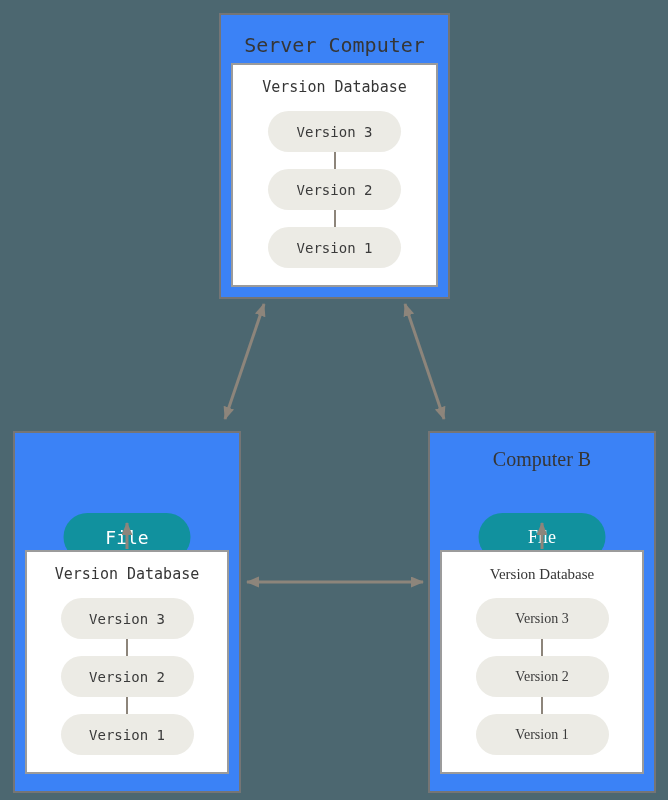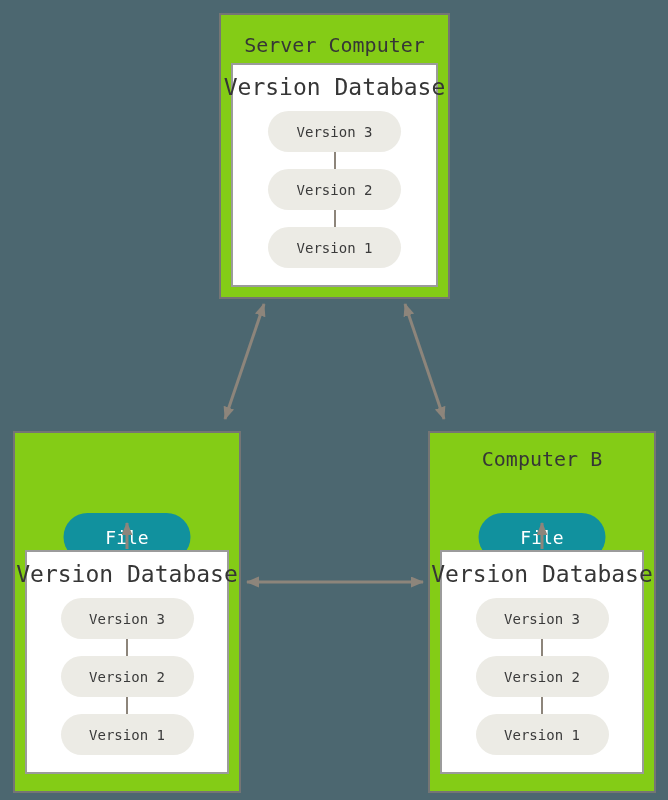--- a/index.html
+++ b/index.html
@@ -14,21 +14,21 @@
     font-family: "DejaVu Sans Mono", "Liberation Mono", monospace;
     position: relative;
   }
   .canvas {
     position: absolute;
     left: 0; top: 0;
     width: 668px; height: 800px;
   }
   .machine {
     position: absolute;
-    background: #84cc16;
+    background: #3b82f6;
     border: 2px solid #757575;
     box-sizing: border-box;
     padding-left: 44px;
   }
   .machine-title {
     position: absolute;
     left: 0; right: 0;
     text-align: center;
     font-size: 20px;
     line-height: 23px;
@@ -39,21 +39,21 @@
     position: absolute;
     background: #FFFFFF;
     border: 2px solid #9B9B9B;
     box-sizing: border-box;
     display: flex;
     flex-direction: column;
     align-items: center;
     padding-top: 12px;
   }
   .db-title {
-    font-size: 23px;
+    font-size: 15px;
     line-height: 20px;
     color: #363636;
     margin-bottom: 14px;
     white-space: nowrap;
   }
   .pill {
     width: 133px;
     height: 41px;
     border-radius: 21px;
     background: #ECEBE5;
@@ -90,21 +90,21 @@
   }
   
   #server-box { left: 219px; top: 13px; width: 231px; height: 286px; }
   #server-box .machine-title { top: 19px; }
   #server-box .db { left: 10px; top: 48px; width: 207px; height: 224px; }
   
   #computer-a-box { left: 13px; top: 431px; width: 228px; height: 362px; }
   #computer-a-box .machine-title { top: 15px; }
   #computer-a-box .db { left: 10px; top: 117px; width: 204px; height: 224px; }
   
-  #computer-b-box { left: 428px; top: 431px; width: 228px; height: 362px; }
+  #computer-b-box { left: 428px; top: 431px; width: 228px; height: 362px; font-family: Liberation Serif, serif; }
   #computer-b-box .machine-title { top: 15px; }
   #computer-b-box .db { left: 10px; top: 117px; width: 204px; height: 224px; }
 
   .arrows {
     position: absolute;
     left: 0; top: 0;
     pointer-events: none;
   }
 </style>
 </head>

